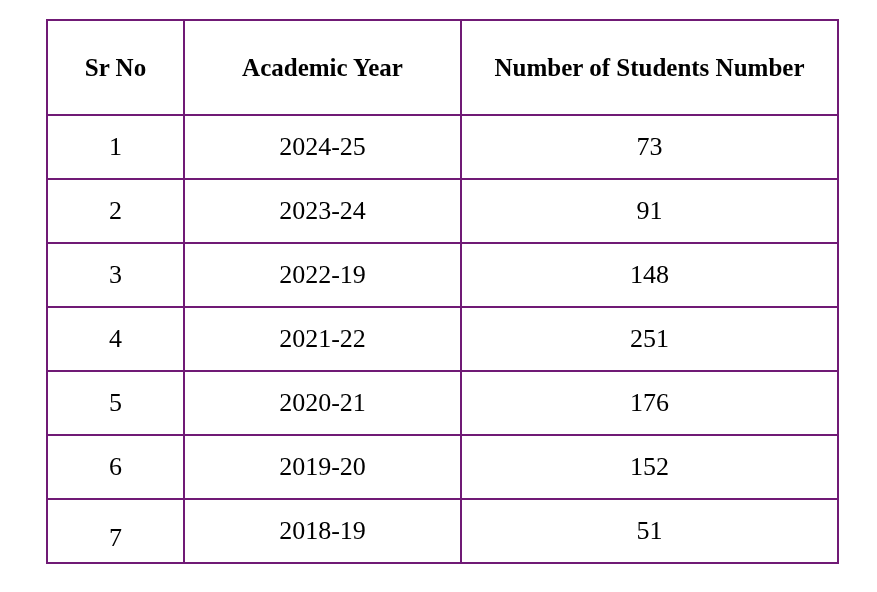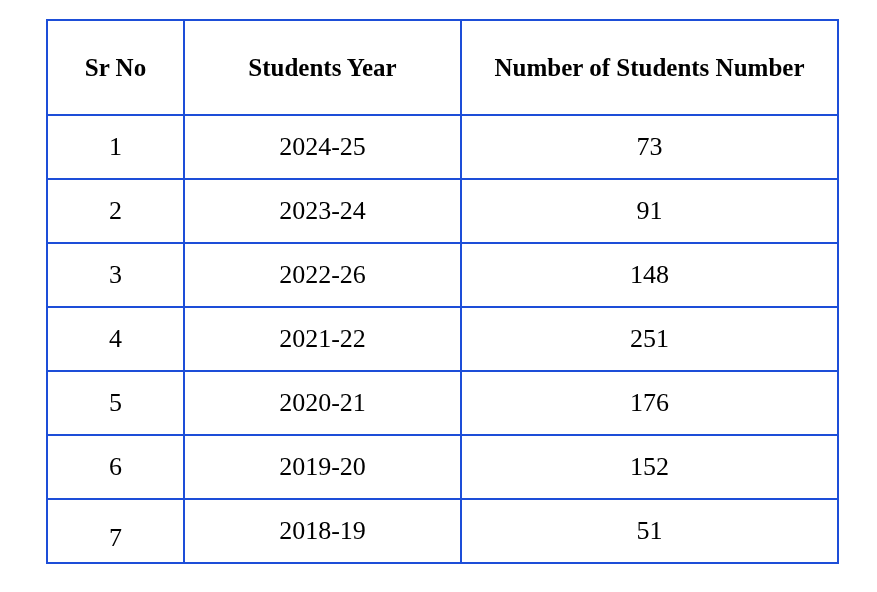--- a/index.html
+++ b/index.html
@@ -19,21 +19,21 @@
     position: absolute;
     left: 46px;
     top: 19px;
   }
   table.placement-table {
     border-collapse: collapse;
     table-layout: fixed;
   }
   table.placement-table th,
   table.placement-table td {
-    border: 2px solid #1d4ed8;
+    border: 2px solid #701a75;
     text-align: center;
     vertical-align: middle;
     padding: 16px 10px;
     background: #ffffff;
   }
   col.col-sr     { width: 137px; }
   col.col-year   { width: 277px; }
   col.col-placed { width: 377px; }
   thead tr { height: 95px; }
   thead th {
@@ -59,38 +59,38 @@
 <div class="table-wrap">
   <table class="placement-table">
     <colgroup>
       <col class="col-sr">
       <col class="col-year">
       <col class="col-placed">
     </colgroup>
     <thead>
       <tr>
         <th>Sr No</th>
-        <th>Students Year</th>
+        <th>Academic Year</th>
         <th>Number of Students Number</th>
       </tr>
     </thead>
     <tbody>
       <tr>
         <td class="cell-sr"><span>1</span></td>
         <td class="cell-year">2024-25</td>
         <td class="cell-placed">73</td>
       </tr>
       <tr>
         <td class="cell-sr"><span>2</span></td>
         <td class="cell-year">2023-24</td>
         <td class="cell-placed">91</td>
       </tr>
       <tr>
         <td class="cell-sr"><span>3</span></td>
-        <td class="cell-year">2022-26</td>
+        <td class="cell-year">2022-19</td>
         <td class="cell-placed">148</td>
       </tr>
       <tr>
         <td class="cell-sr"><span>4</span></td>
         <td class="cell-year">2021-22</td>
         <td class="cell-placed">251</td>
       </tr>
       <tr>
         <td class="cell-sr"><span>5</span></td>
         <td class="cell-year">2020-21</td>

